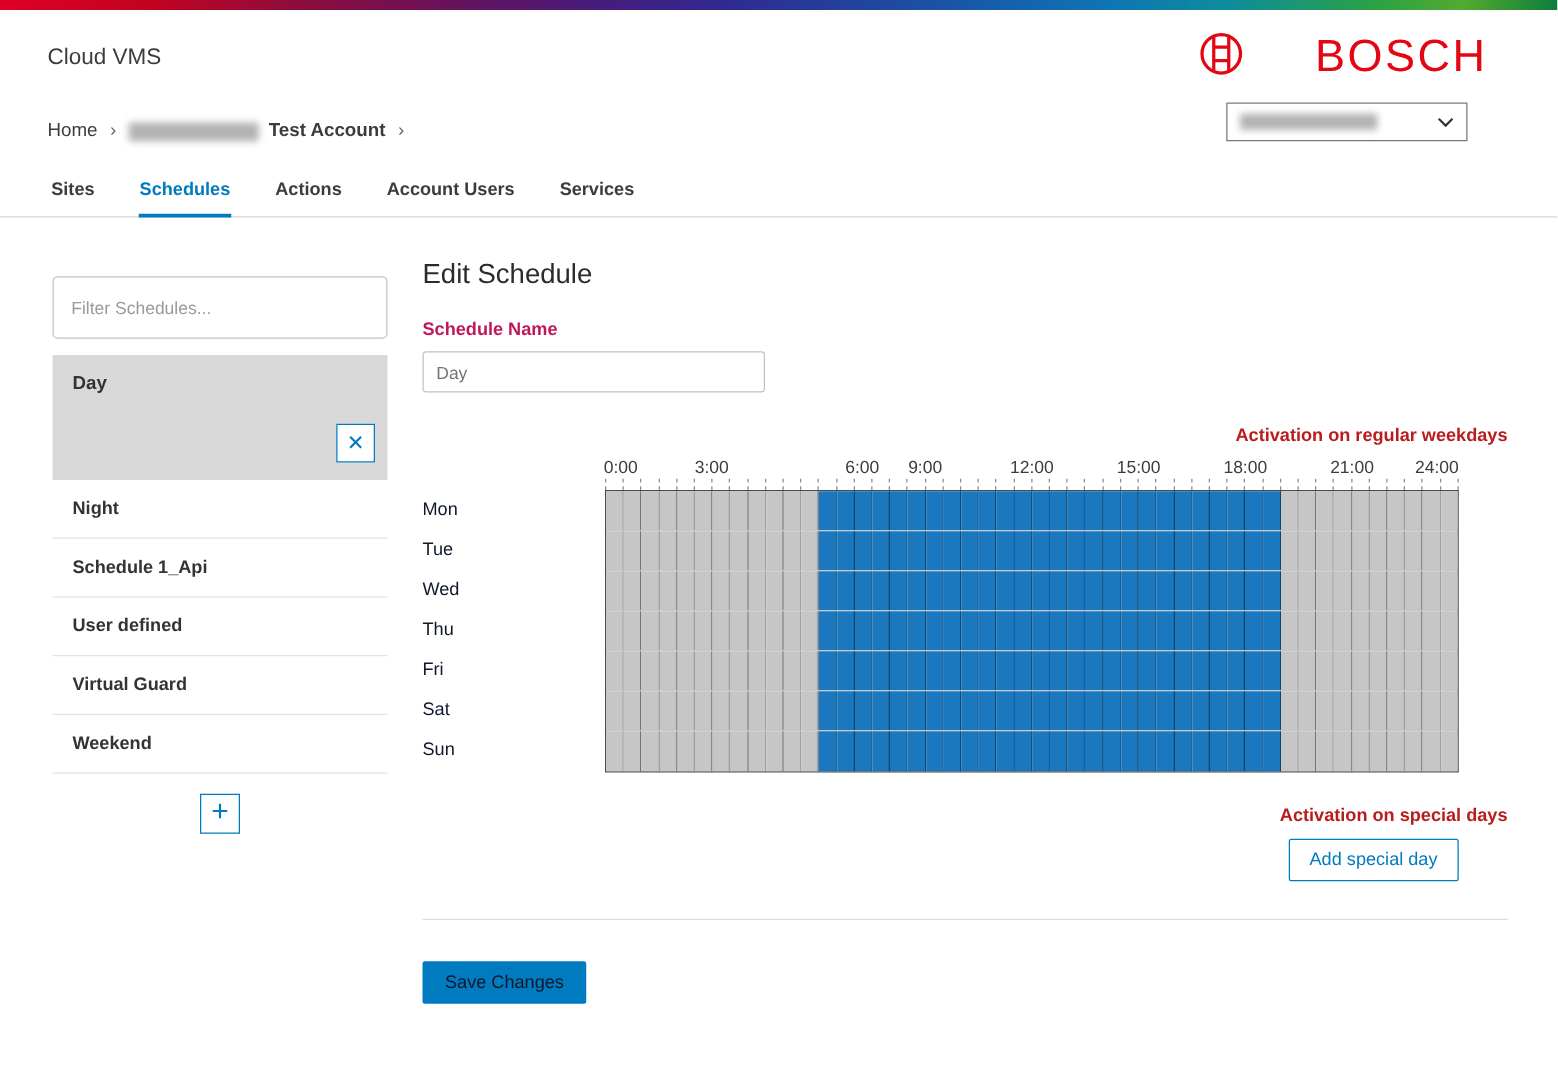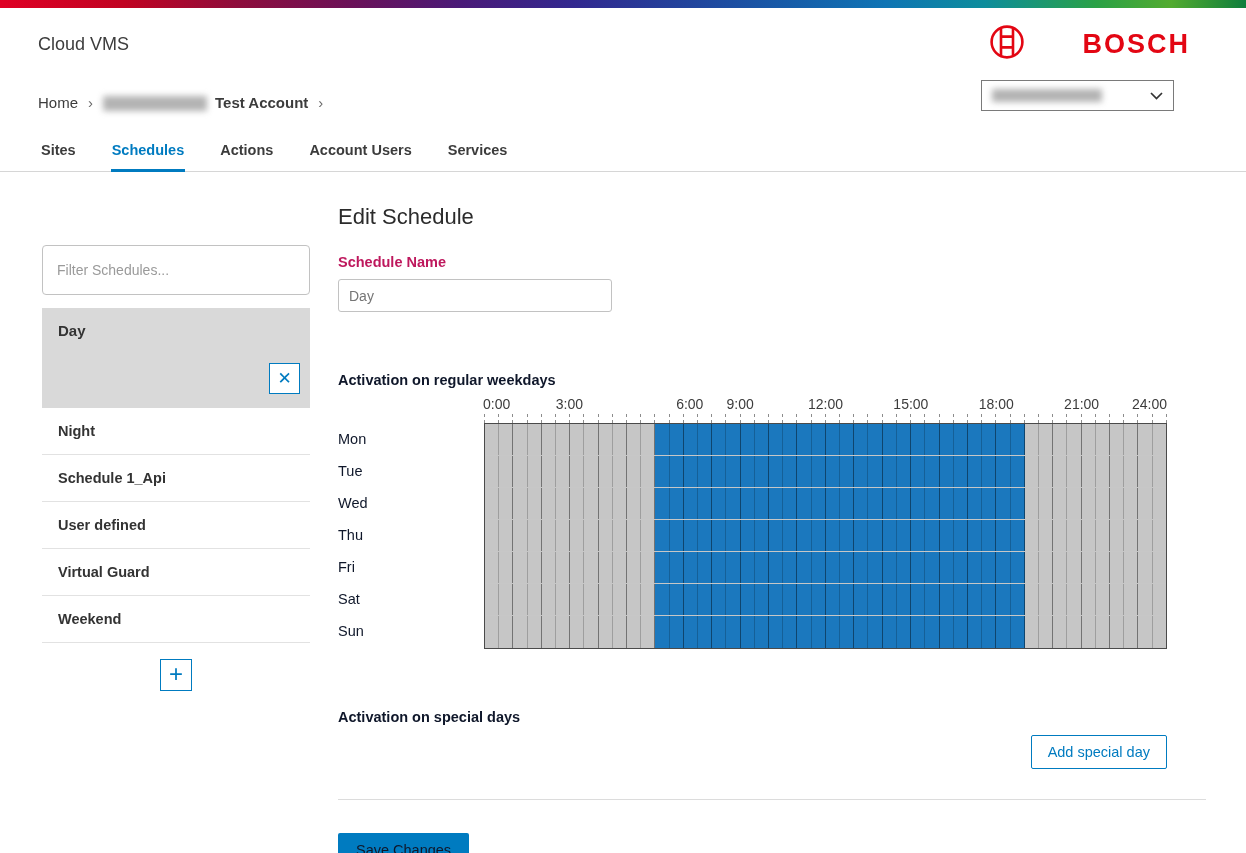--- a/index.html
+++ b/index.html
@@ -22,21 +22,21 @@
     background:linear-gradient(to right,
       #df0024 0%, #c00322 10%, #8e0d3c 19%, #6b1157 28%, #4a1a78 37%,
       #32288f 46%, #22439c 55%, #175ba8 63%, #0f74b4 71%, #0d8d9c 79%,
       #2aa146 88%, #52ab2f 94%, #0e7d3c 100%);
   }
   
   .app-header{display:flex;justify-content:space-between;align-items:center;padding:16px 56px 10px 38px;}
   .app-title{font-size:18px;color:#3c3c3c;}
   .logo{display:flex;align-items:center;gap:12px;}
   .bosch-symbol{color:var(--bosch-red);display:block;}
-  .logo-text{color:var(--bosch-red);font-weight:bold;font-size:27px;letter-spacing:2px;margin-left:45px;}
+  .logo-text{color:var(--bosch-red);font-weight:normal;font-size:36px;letter-spacing:2px;margin-left:45px;}
   
   .breadcrumb-row{display:flex;align-items:flex-end;padding:6px 72px 16px 38px;}
   .crumb{font-size:15px;color:#3c3c3c;}
   .crumb-sep{margin:0 10px;color:#6a6a6a;font-size:15px;}
   .crumb-strong{font-weight:bold;}
   .redacted{background:#b3b3b3;filter:blur(3px);border-radius:1px;display:inline-block;}
   .redacted.crumb-blur{width:104px;height:15px;margin-right:8px;}
   .account-select{
     margin-left:auto;width:193px;height:31px;border:1px solid #7a7a7a;background:#fff;
     display:flex;align-items:center;justify-content:space-between;padding:0 10px;cursor:pointer;
@@ -44,21 +44,21 @@
   .redacted.select-blur{width:110px;height:13px;}
   
   .tabs{display:flex;gap:34px;padding:0 56px 0 40px;border-bottom:1px solid #d6d6d6;}
   .tab{position:relative;padding:15px 1px 13px;font-weight:bold;font-size:14.5px;color:#3c3c3c;cursor:pointer;}
   .tab.active{color:var(--accent);}
   .tab.active::after{content:"";position:absolute;left:0;right:0;bottom:-1px;height:3px;background:var(--accent);}
   
   .content{display:flex;align-items:flex-start;padding-left:42px;}
   .sidebar{width:268px;flex:0 0 268px;}
   .filter-input{
-    margin-top:73px;width:100%;height:50px;border:1px solid #c2c2c2;border-radius:4px;
+    margin-top:47px;width:100%;height:50px;border:1px solid #c2c2c2;border-radius:4px;
     padding:0 14px;font-size:14px;color:#333;font-family:inherit;outline:none;
   }
   .filter-input::placeholder{color:#9a9a9a;}
   .schedule-list{margin-top:13px;}
   .schedule-item{
     padding:15px 16px;border-bottom:1px solid #e2e2e2;font-weight:bold;font-size:14.5px;color:#333;cursor:pointer;
   }
   .schedule-item.selected{
     background:#d9d9d9;height:100px;position:relative;border-bottom:none;padding-top:14px;font-size:15px;
   }
@@ -73,21 +73,21 @@
     line-height:1;cursor:pointer;padding:0 0 3px;font-family:inherit;
   }
   
   .main{flex:1;margin-left:28px;padding-right:40px;}
   .page-title{font-size:22px;font-weight:400;color:#2b2b2b;margin:32px 0 0;}
   .field-label{font-weight:bold;font-size:14.5px;color:#be185d;margin-top:24px;}
   .name-input{
     margin-top:9px;width:274px;height:33px;border:1px solid #c2c2c2;border-radius:3px;
     padding:0 10px;font-size:14px;color:#757575;font-family:inherit;outline:none;display:block;
   }
-  .section-label{font-weight:bold;font-size:14.5px;color:#0f172a;margin-top:60px;}
+  .section-label{font-weight:bold;font-size:14.5px;color:#b91c1c;margin-top:27px;text-align:right;}
   
   .grid-wrap{display:flex;margin-top:8px;width:829px;}
   .grid-left{width:107px;flex:0 0 107px;padding-top:27px;}
   .dlabel{height:32px;display:flex;align-items:center;font-size:14.5px;color:#0f172a;}
   .grid-right{flex:1;padding-left:39px;}
   .time-labels{position:relative;height:18px;}
   .tlabel{position:absolute;top:0;font-size:14px;color:#3c3c3c;white-space:nowrap;}
   .grid-ticks{display:flex;height:9px;border-left:1px dashed #8c8c8c;}
   .tick{flex:1;border-right:1px dashed #8c8c8c;}
   .grid-body{border:1px solid #4a4a4a;}

